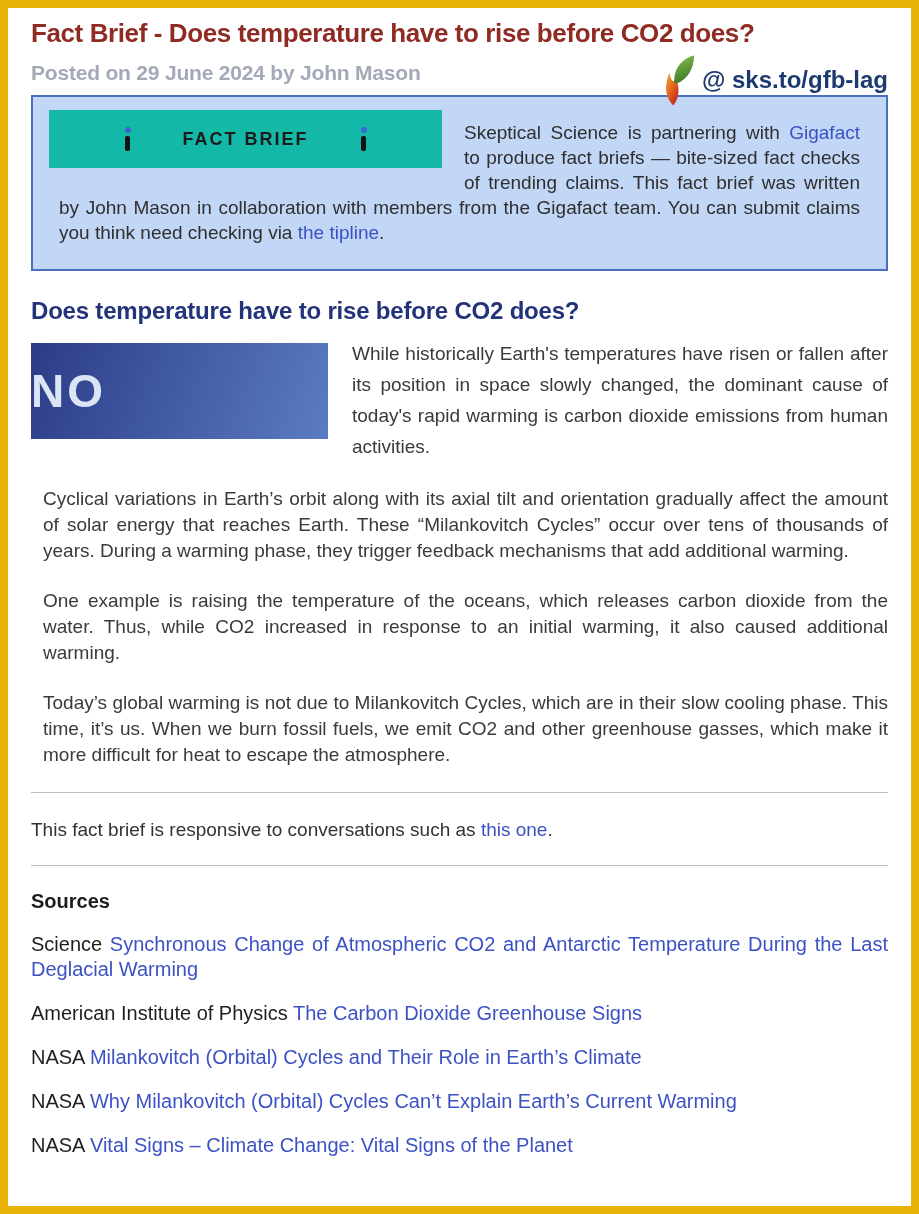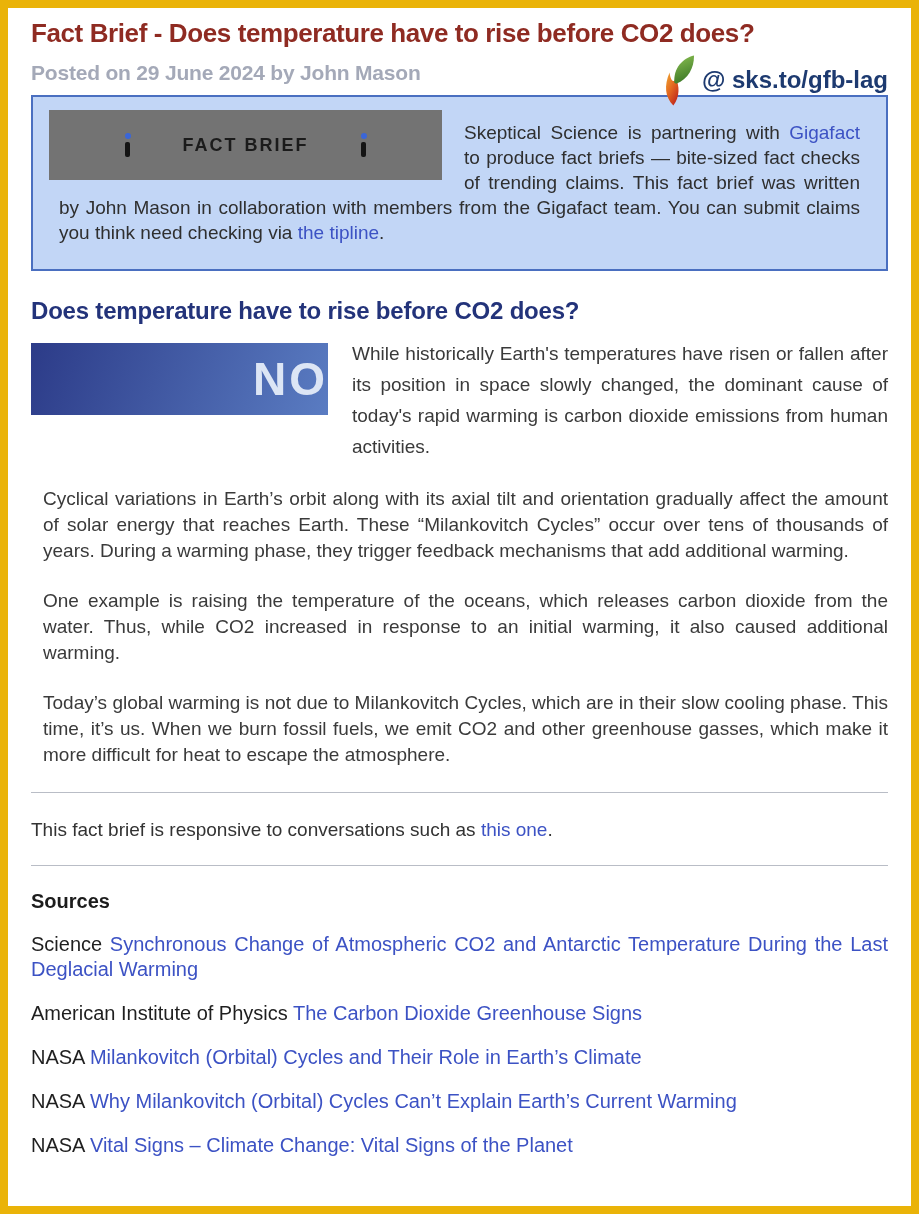--- a/index.html
+++ b/index.html
@@ -42,23 +42,23 @@
     margin-top: 10px;
     border: 2px solid #4a6fc0;
     background: #c2d6f6;
     padding: 11px 14px 12px 14px;
     font-size: 19px; line-height: 25px;
     color: #2f2f2f;
     text-align: justify;
   }
   .badge {
     float: left;
-    width: 393px; height: 70px;
+    width: 393px; height: 58px;
     margin: 2px 22px 6px 2px;
-    background: #737373;
+    background: #14b8a6;
     display: flex; align-items: center; justify-content: center;
     gap: 52px;
   }
   .badge-label {
     font-size: 18px; font-weight: bold;
     letter-spacing: 2px; color: #1b1b1b;
   }
   .info-i { display: flex; flex-direction: column; align-items: center; gap: 3px; }
   .info-i .dot { width: 6px; height: 6px; border-radius: 50%; background: #3a66d8; }
   .info-i .stem { width: 5px; height: 15px; background: #141414; border-radius: 2px; }
@@ -66,23 +66,23 @@
   a.link { color: #3c52c4; text-decoration: none; cursor: pointer; }
   
   .question-heading {
     margin: 26px 0 18px 0;
     font-size: 24px; font-weight: bold;
     color: #23337a; letter-spacing: -0.2px;
   }
   .answer-row { display: flex; gap: 24px; align-items: flex-start; }
   .no-box {
     flex: 0 0 auto;
-    width: 297px; height: 72px;
+    width: 297px; height: 96px;
     background: linear-gradient(110deg, #2c3b88 0%, #5a7cc2 100%);
-    display: flex; align-items: center; justify-content: flex-end;
+    display: flex; align-items: center; justify-content: flex-start;
   }
   .no-text {
     font-size: 46px; font-weight: bold;
     color: #dce5f5; letter-spacing: 3px;
   }
   .summary {
     margin: -5px 0 0 0; flex: 1;
     font-size: 19px; line-height: 31px;
     color: #3a3a3a; text-align: justify;
   }

